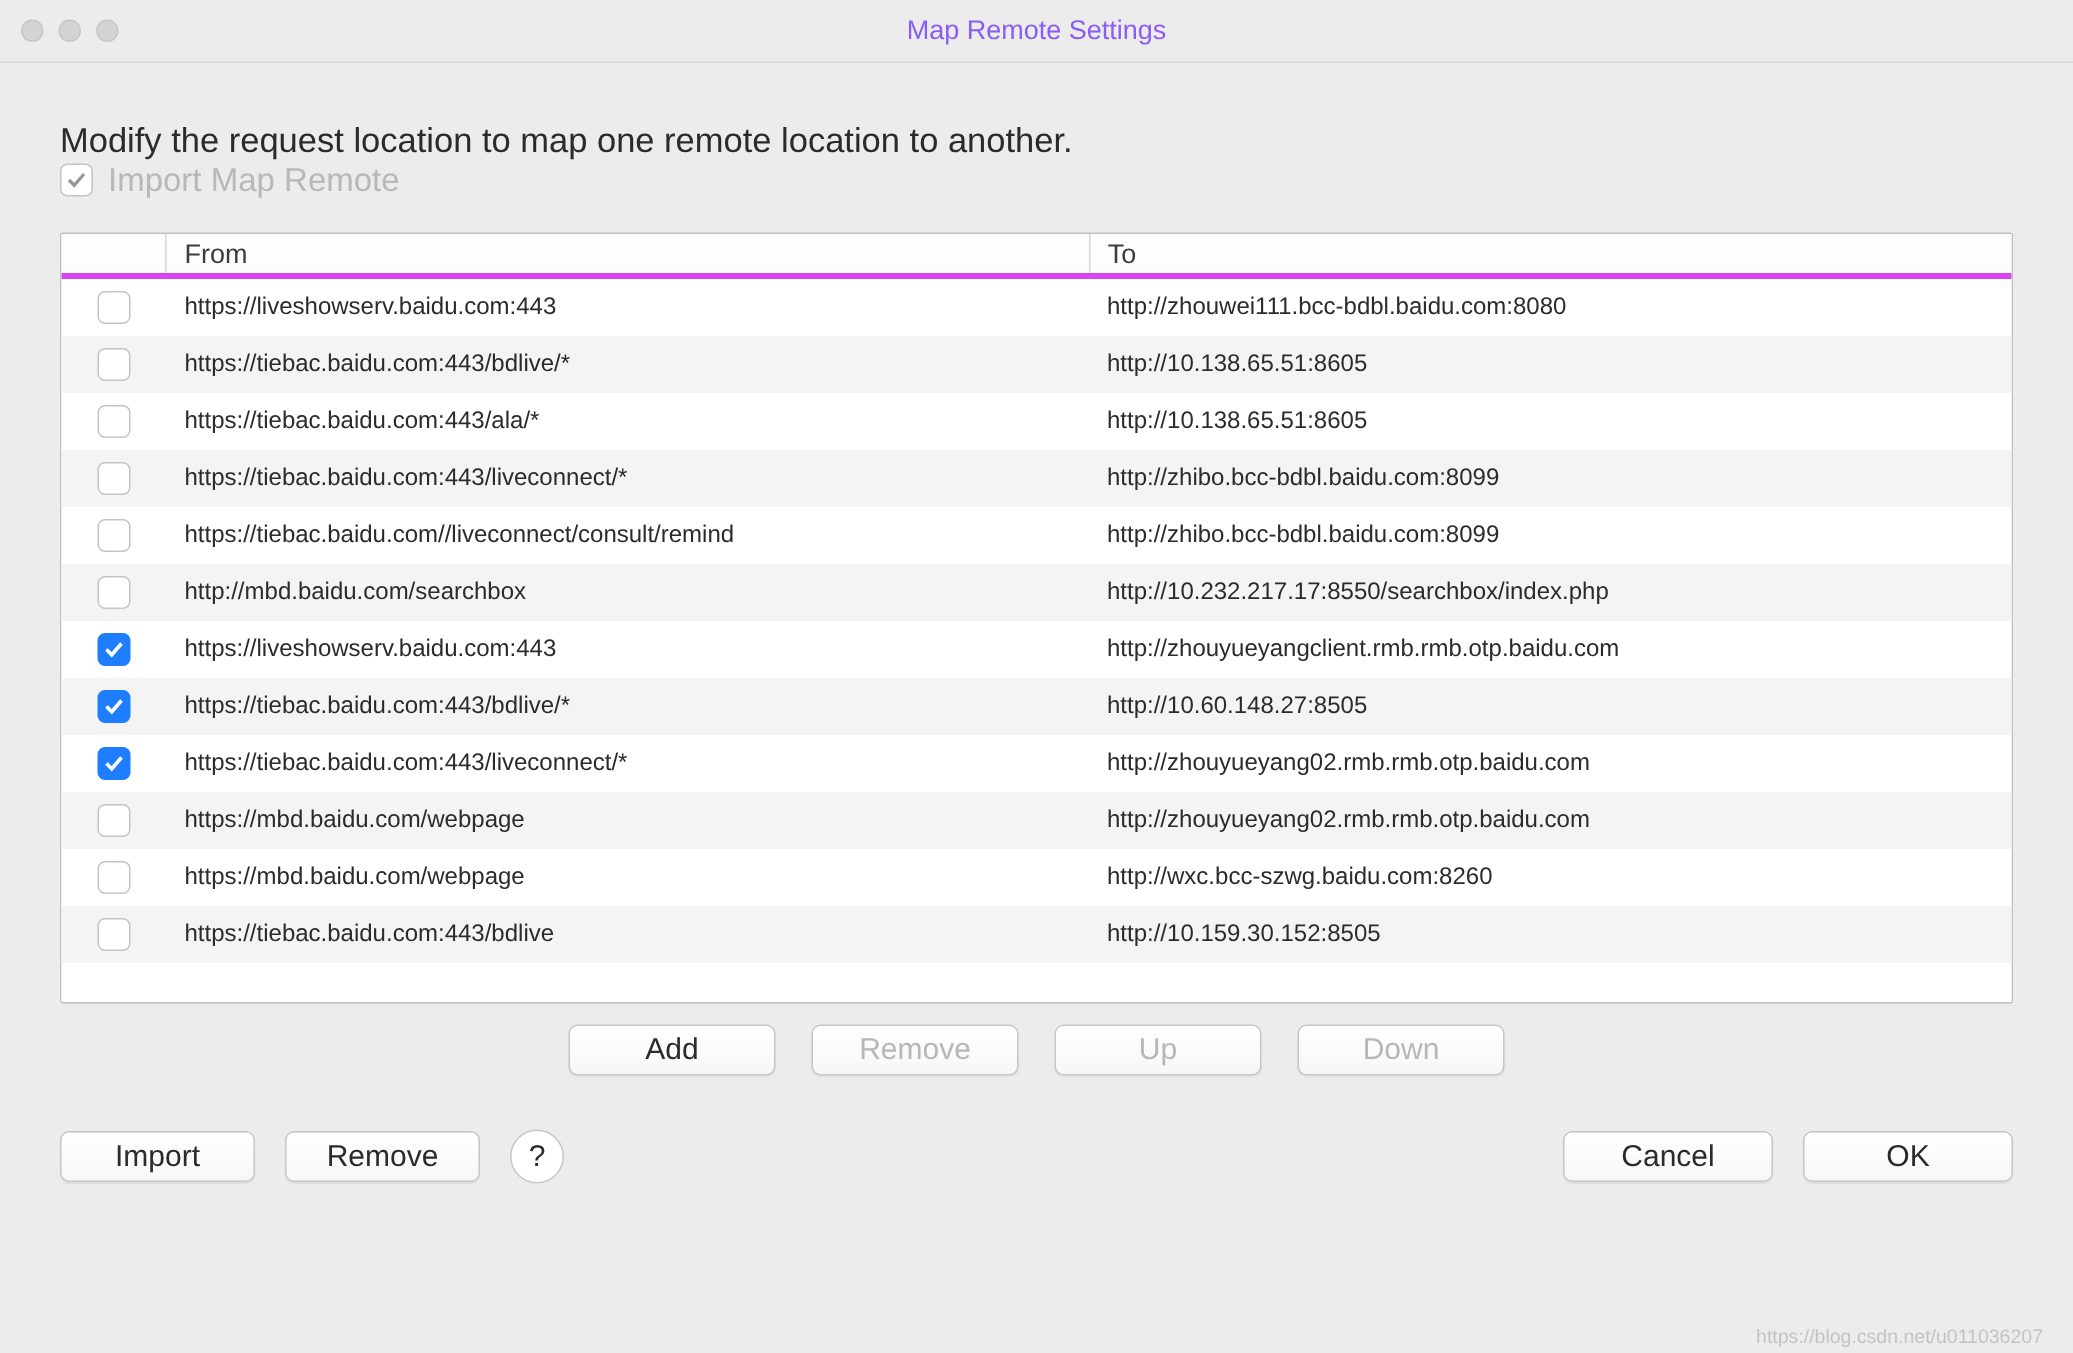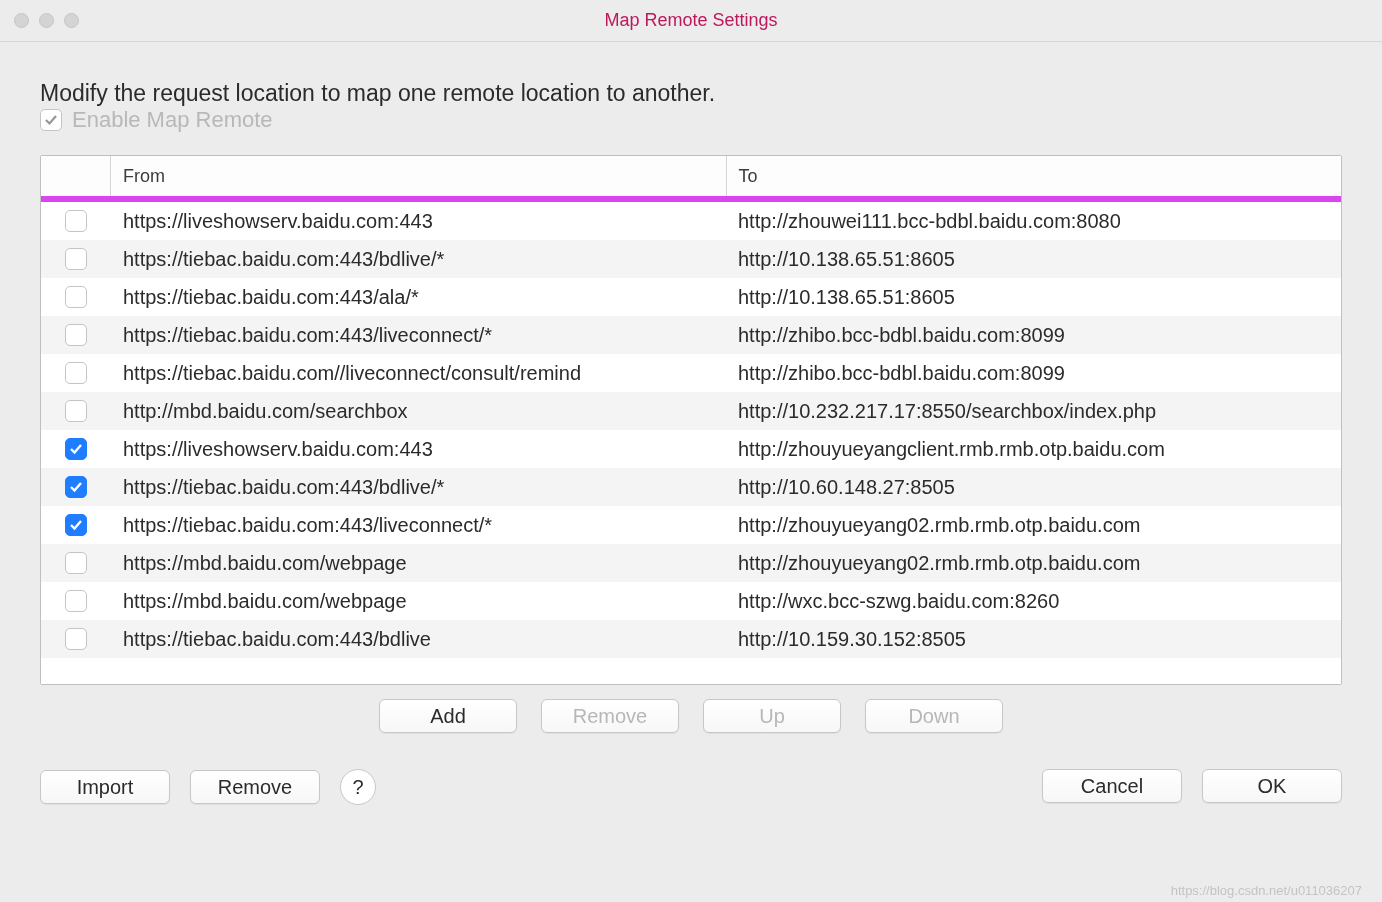--- a/index.html
+++ b/index.html
@@ -28,21 +28,21 @@
       width: 15px;
       height: 15px;
       border-radius: 50%;
       background: #d4d4d4;
       border: 1px solid #c6c6c6;
     }
     .title {
       position: absolute;
       left: 0; right: 0;
       text-align: center;
-      color: #be185d;
+      color: #8b5cf6;
       font-size: 18px;
       pointer-events: none;
     }
     .content {
       padding: 38px 40px 0 40px;
     }
     .desc {
       font-size: 23px;
       color: #2b2b2b;
     }
@@ -79,22 +79,22 @@
       color: #b8b8b8;
     }
     .table-wrap {
       border: 1px solid #bfbfbf;
       background: #f5f5f5;
       border-radius: 2px;
     }
     .thead {
       display: flex;
       background: #fdfdfd;
-      border-bottom: 6px solid #d946ef;
-      height: 46px;
+      border-bottom: 4px solid #d946ef;
+      height: 30px;
       align-items: center;
     }
     .th-check { width: 70px; border-right: 1px solid #d6d6d6; height:100%; }
     .th {
       flex: 1;
       padding: 0 12px;
       font-size: 18px;
       color: #3c3c3c;
       border-right: 1px solid #d6d6d6;
       height: 100%;
@@ -106,21 +106,21 @@
     .trow {
       display: flex;
       align-items: center;
       height: 38px;
     }
     .trow:nth-child(even) { background: #f4f4f4; }
     .td-check { width: 70px; display:flex; align-items:center; justify-content:center;}
     .td {
       flex: 1;
       padding: 0 12px;
-      font-size: 20px;
+      font-size: 16px;
       color: #2b2b2b;
       white-space: nowrap;
       overflow: hidden;
       text-overflow: ellipsis;
     }
     .btn-row {
       display: flex;
       gap: 24px;
       justify-content: center;
       margin-top: 14px;
@@ -136,21 +136,21 @@
       color: #2b2b2b;
       box-shadow: 0 1px 1px rgba(0,0,0,0.06);
       cursor: pointer;
     }
     .btn.disabled {
       color: #b7b7b7;
       cursor: default;
     }
     .footer {
       display: flex;
-      align-items: flex-start;
+      align-items: center;
       padding: 0 40px;
       gap: 20px;
     }
     .footer-left {
       display: flex;
       gap: 20px;
       align-items: center;
     }
     .footer-left .btn { min-width: 130px; }
     .help-btn {
@@ -190,21 +190,21 @@
 
 <div class="content">
   <div class="desc">Modify the request location to map one remote location to another.</div>
 
   <div class="enable-row">
     <span class="chk checked-grey">
       <svg width="14" height="14" viewBox="0 0 14 14">
           <polyline points="2,7 5.5,10.5 12,3" fill="none" stroke="#6a6a6a" stroke-width="2.2"></polyline>
         </svg>
     </span>
-    <span class="enable-label">Enable Map Remote</span>
+    <span class="enable-label">Import Map Remote</span>
   </div>
 
   <div class="table-wrap">
     <div class="thead">
       <div class="th-check"></div>
       <div class="th">From</div>
       <div class="th">To</div>
     </div>
     <div class="tbody" id="tbody">
         <div class="trow">

